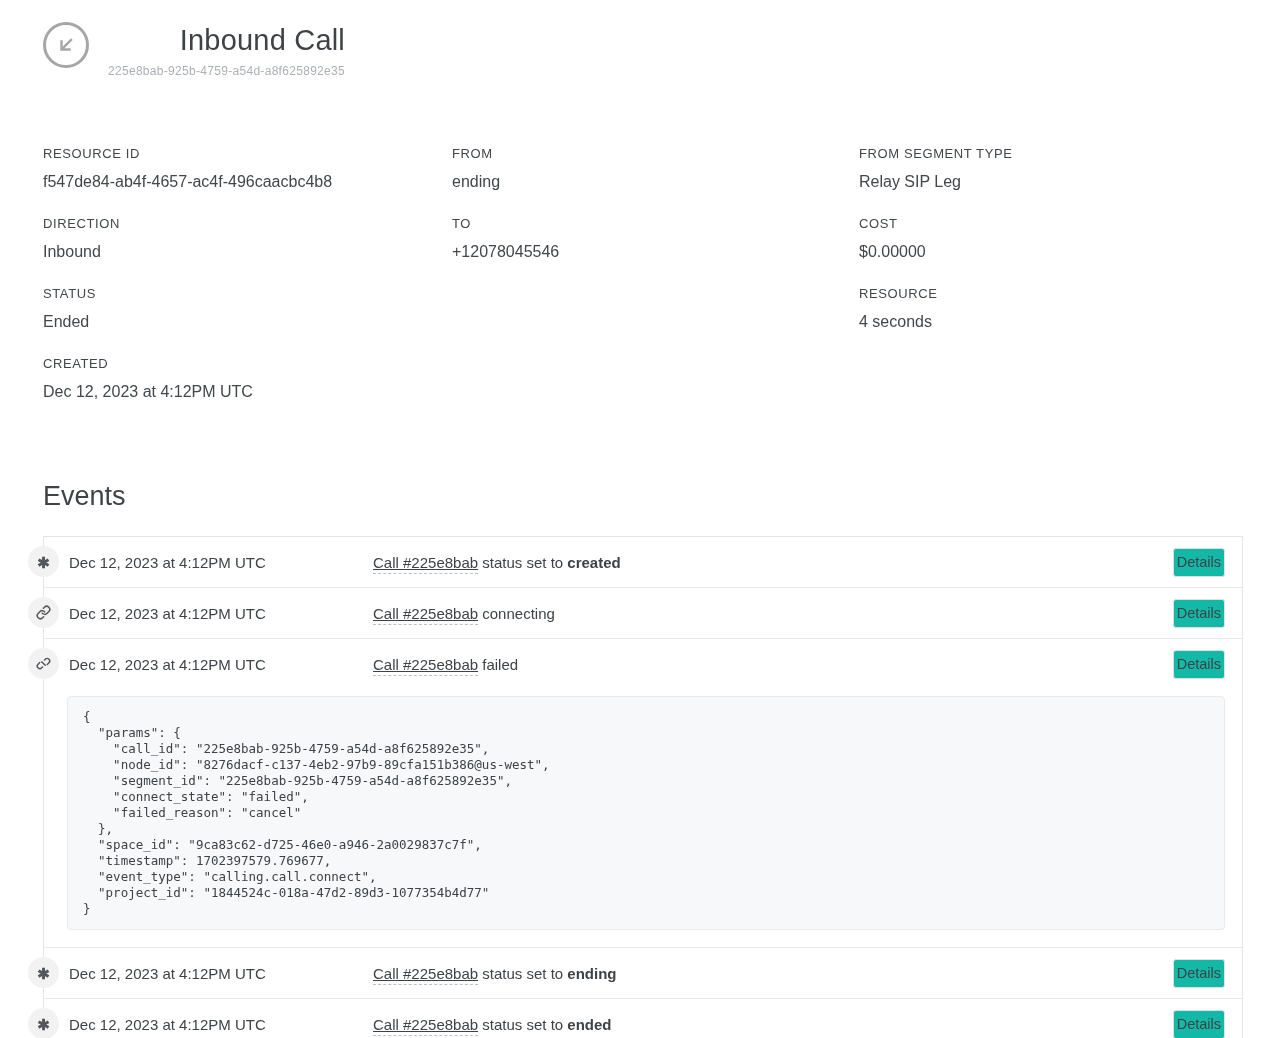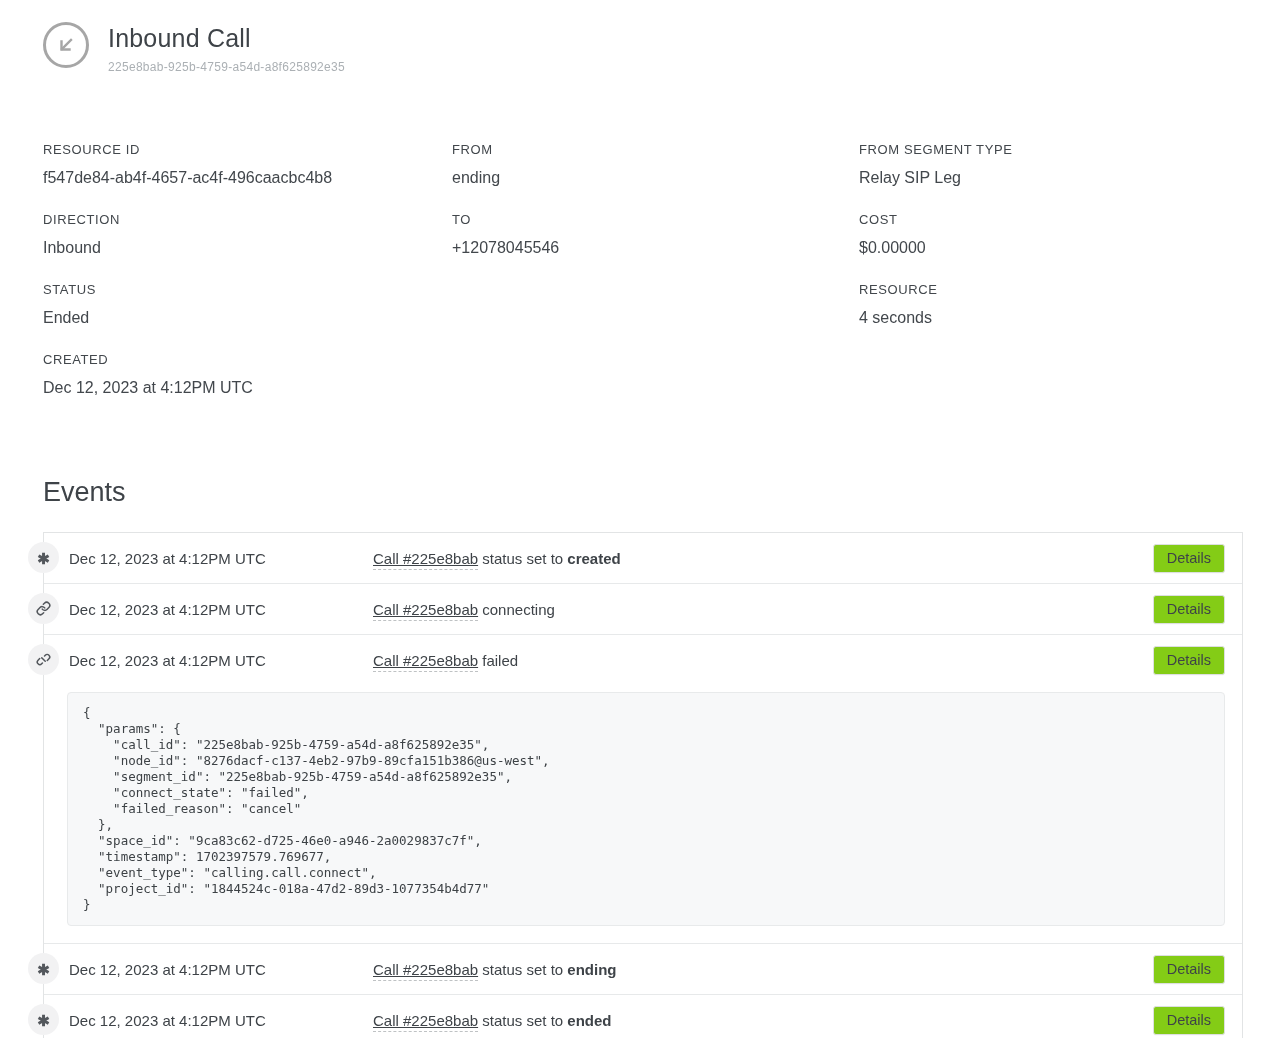--- a/index.html
+++ b/index.html
@@ -12,21 +12,21 @@
   }
   .page { padding: 22px 29px 0 43px; }
 
   
   .header { display: flex; align-items: flex-start; }
   .header-icon {
     width: 46px; height: 46px; border: 3px solid #a6a6a6; border-radius: 50%;
     display: flex; align-items: center; justify-content: center; flex-shrink: 0;
   }
   .header-text { margin-left: 19px; padding-top: 2px; }
-  .title { font-size: 25px; font-weight: 500; color: #3e4348; letter-spacing: .2px; }
+  .title { font-size: 29px; font-weight: 500; color: #3e4348; letter-spacing: .2px; text-align: right; }
   .subtitle { margin-top: 7px; font-size: 12px; color: #abb0b4; letter-spacing: .3px; }
 
   
   .details-grid {
     display: grid; grid-template-columns: 409px 407px 1fr;
     margin-top: 68px; align-items: start;
   }
   .field { margin-bottom: 25px; }
   .field-label { font-size: 13px; font-weight: 400; color: #42474c; letter-spacing: .6px; }
   .field-value { margin-top: 12px; font-size: 16px; color: #42474c; }
@@ -44,23 +44,23 @@
   }
   .glyph-asterisk { font-size: 15px; font-weight: 700; line-height: 1; transform: translateY(1px); }
   .timestamp { margin-left: 25px; width: 304px; flex-shrink: 0; font-size: 15px; color: #3e4348; }
   .description { flex: 1; font-size: 15px; color: #3e4348; }
   .evt-link {
     text-decoration: underline; border-bottom: 1px dashed #bfc2c4;
     padding-bottom: 2px; cursor: pointer; text-align: center;
   }
   .description strong { font-weight: 700; }
   .details-btn {
-    margin-right: 17px; padding: 5px 13px 6px;
+    margin-right: 17px; padding: 5px 3px 6px;
     font-family: inherit; font-size: 14.5px; color: #3e4348;
-    background: #84cc16; border: 1px solid #dddfe0; border-radius: 3px;
+    background: #14b8a6; border: 1px solid #dddfe0; border-radius: 3px;
     cursor: pointer; box-shadow: 0 1px 1px rgba(0,0,0,.02);
   }
   .payload {
     margin: 7px 17px 17px 23px;
     background: #f7f8f9; border: 1px solid #e8eaeb; border-radius: 4px;
     padding: 12px 15px;
     font-family: "DejaVu Sans Mono", monospace;
     font-size: 12.5px; line-height: 16px; color: #3d4246;
     white-space: pre; overflow: hidden;
   }

